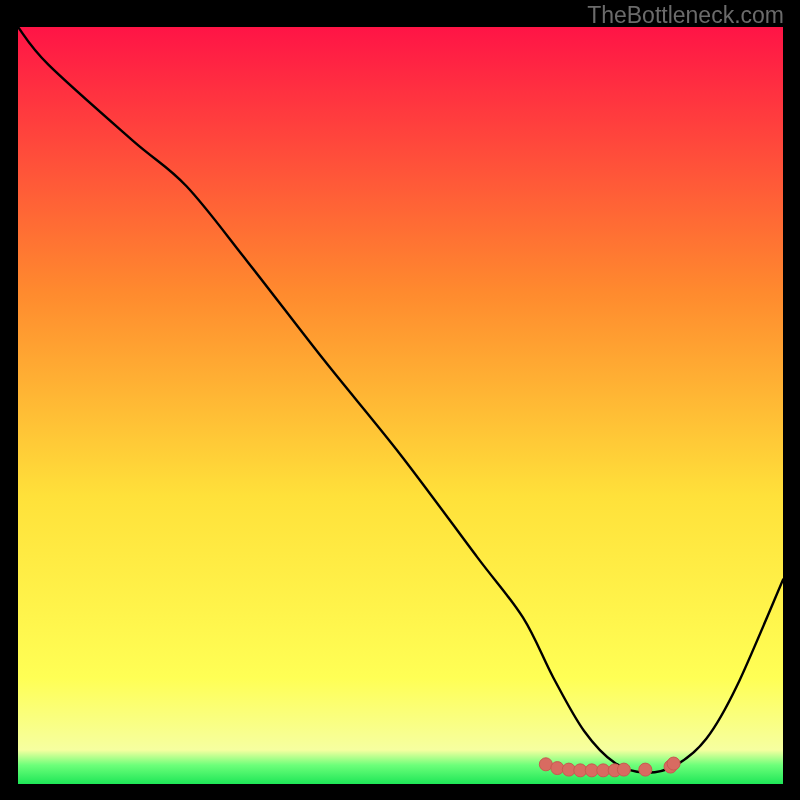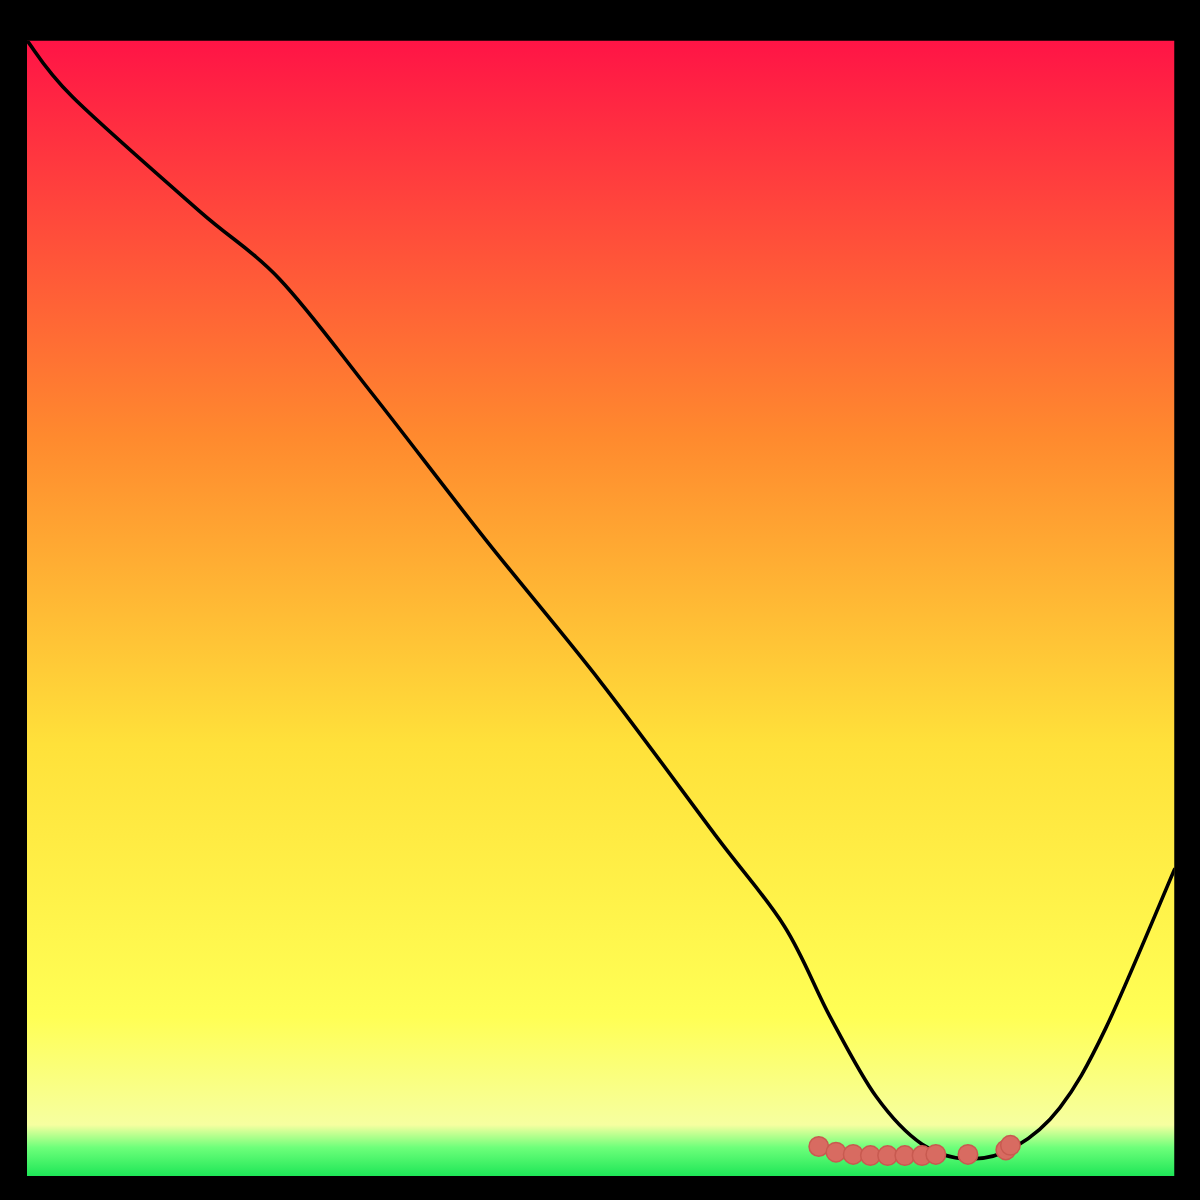--- a/index.html
+++ b/index.html
@@ -34,20 +34,21 @@
     background: #000000;
   }
   svg {
     display: block;
   }
 </style>
 </head>
 <body>
 
 <div class="container">
+  <div class="watermark">TheBottleneck.com</div>
 
   <div class="plot-frame">
     <svg id="plot-svg" width="765" height="757" viewBox="0 0 765 757">
       <defs>
         <linearGradient id="bg-grad" x1="0" y1="0" x2="0" y2="1">
           <stop id="g0" offset="0%" stop-color="#ff1446"></stop>
           <stop id="g1" offset="35%" stop-color="#ff8a2e"></stop>
           <stop id="g2" offset="62%" stop-color="#ffe13a"></stop>
           <stop id="g3" offset="86%" stop-color="#ffff55"></stop>
           <stop id="g4" offset="95.5%" stop-color="#f6ffa0"></stop>

